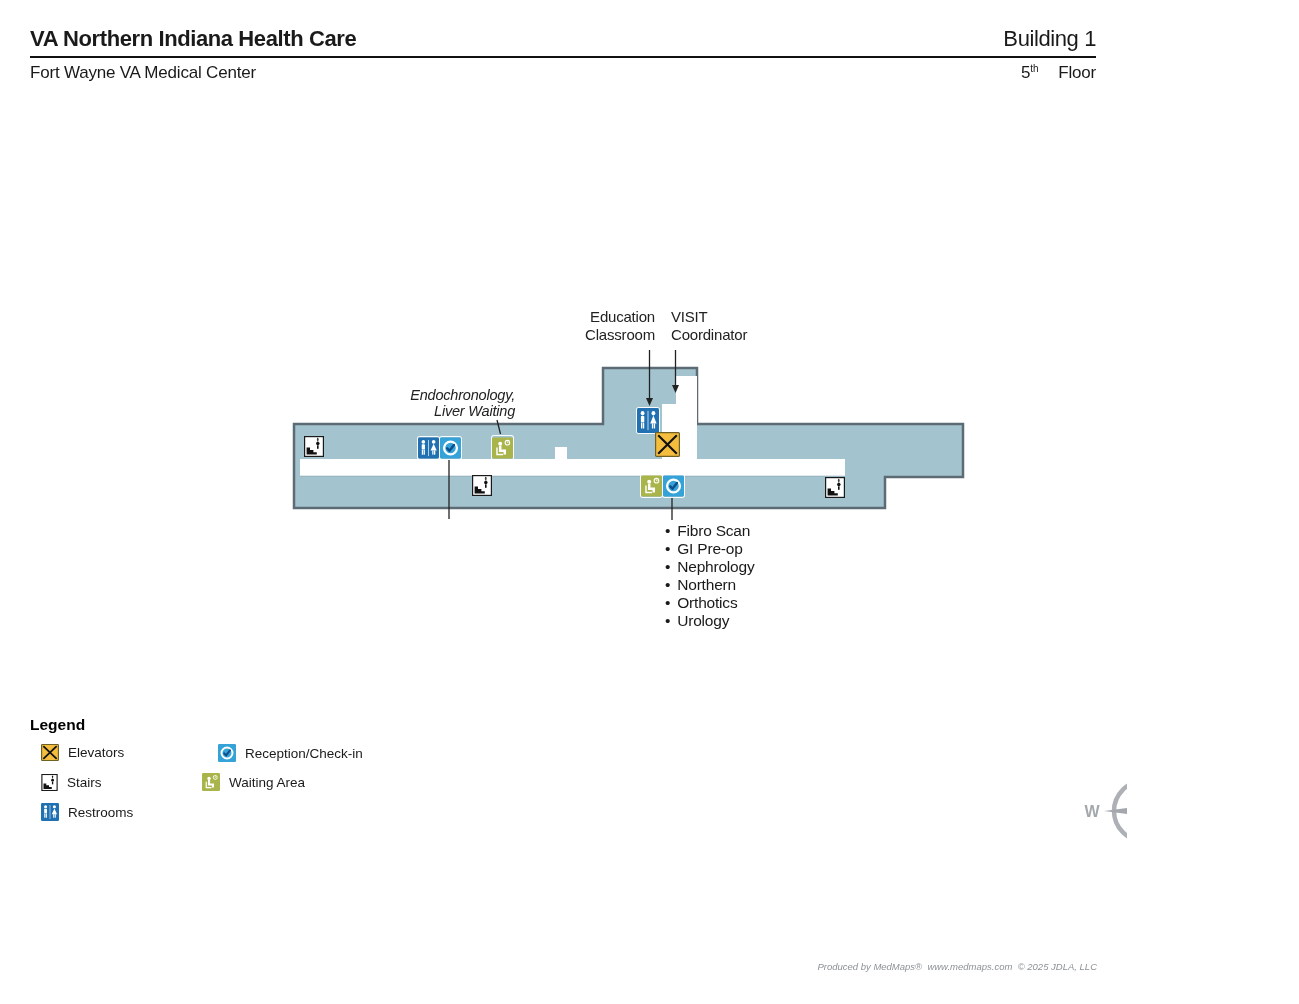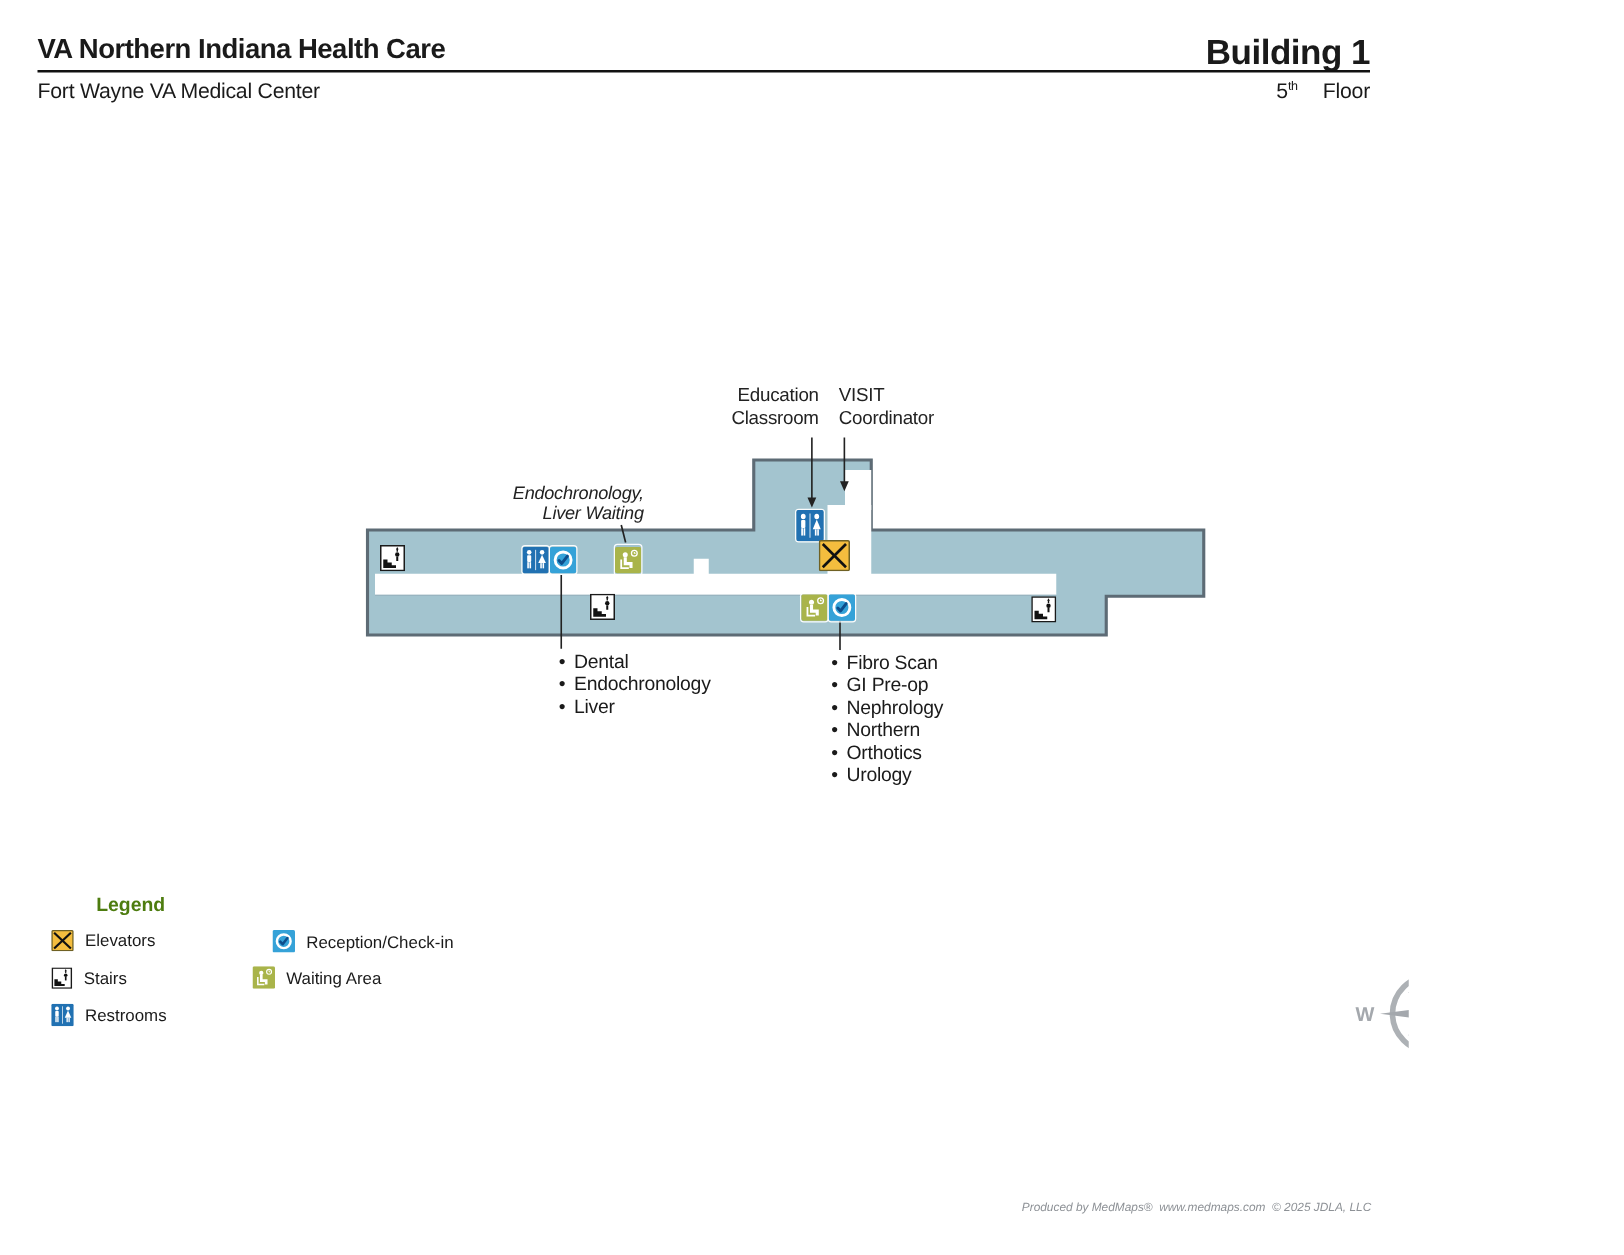--- a/index.html
+++ b/index.html
@@ -1,21 +1,21 @@
 <!DOCTYPE html>
 <html><head>
 <meta charset="utf-8">
 <style>
   html,body{margin:0;padding:0;background:#fff;}
   .page{position:relative;width:1127px;height:1004px;background:#fff;overflow:hidden;
         font-family:"Liberation Sans",sans-serif;color:#1a1a1a;}
 
   
   .hdr-org{position:absolute;left:30px;top:26px;font-size:22px;font-weight:bold;letter-spacing:-0.4px;}
-  .hdr-building{position:absolute;right:31px;top:26px;font-size:28px;font-weight:bold;letter-spacing:-0.4px;}
+  .hdr-building{position:absolute;right:31px;top:26px;font-size:22px;font-weight:normal;letter-spacing:-0.4px;}
   .hdr-rule{position:absolute;left:30px;right:31px;top:56px;height:2px;background:#111;}
   .hdr-facility{position:absolute;left:30px;top:63px;font-size:17px;letter-spacing:-0.2px;}
   .hdr-floor{position:absolute;right:31px;top:63px;font-size:17px;letter-spacing:-0.2px;}
   .hdr-floor sup{font-size:10px;vertical-align:6px;}
   .hdr-floor .floor-word{margin-left:20px;}
 
   
   .floor-svg{position:absolute;left:0;top:0;z-index:1;}
   .map-icon{position:absolute;z-index:3;line-height:0;}
   .outlined{box-shadow:0 0 0 1px rgba(255,255,255,.95);border-radius:2px;}
@@ -24,21 +24,21 @@
   .lbl-visit{left:671px;top:308px;width:130px;text-align:left;}
   .lbl-endo{left:380px;top:388px;width:135px;text-align:right;font-style:italic;font-size:14.5px;line-height:15.5px;}
 
   .dept-list{position:absolute;z-index:4;margin:0;padding:0;list-style:none;
              font-size:15.5px;line-height:18px;letter-spacing:-0.2px;color:#1a1a1a;}
   .dept-list li::before{content:"•";margin-right:7px;}
   .list-west{left:447px;top:521px;}
   .list-east{left:665px;top:522px;}
 
   
-  .legend-heading{position:absolute;left:30px;top:716px;font-size:15.5px;font-weight:bold;color:#4d7c0f;z-index:4;margin-left:47px;}
+  .legend-heading{position:absolute;left:30px;top:716px;font-size:15.5px;font-weight:bold;color:#000000;z-index:4;}
   .legend-row{position:absolute;display:flex;align-items:center;gap:9px;font-size:13.5px;z-index:4;margin-left:11px;}
   .legend-row .lg-icon{line-height:0;}
 
   
   .compass{position:absolute;left:1080px;top:744px;z-index:2;}
   .compass text{font-family:"Liberation Sans",sans-serif;font-size:16px;font-weight:600;fill:#a4a8ad;}
   .footer{position:absolute;right:30px;top:961px;font-size:9.5px;font-style:italic;color:#8d9196;
           white-space:pre;z-index:4;}
 </style>
 </head>
@@ -185,25 +185,20 @@
   </div>
   <div class="map-label lbl-visit">
     <div>VISIT</div>
     <div>Coordinator</div>
   </div>
   <div class="map-label lbl-endo">
     <div>Endochronology,</div>
     <div>Liver Waiting</div>
   </div>
 
-  <ul class="dept-list list-west">
-    <li>Dental</li>
-    <li>Endochronology</li>
-    <li>Liver</li>
-  </ul>
   <ul class="dept-list list-east">
     <li>Fibro Scan</li>
     <li>GI Pre-op</li>
     <li>Nephrology</li>
     <li>Northern</li>
     <li>Orthotics</li>
     <li>Urology</li>
   </ul>
 
   <div class="legend-heading">Legend</div>

